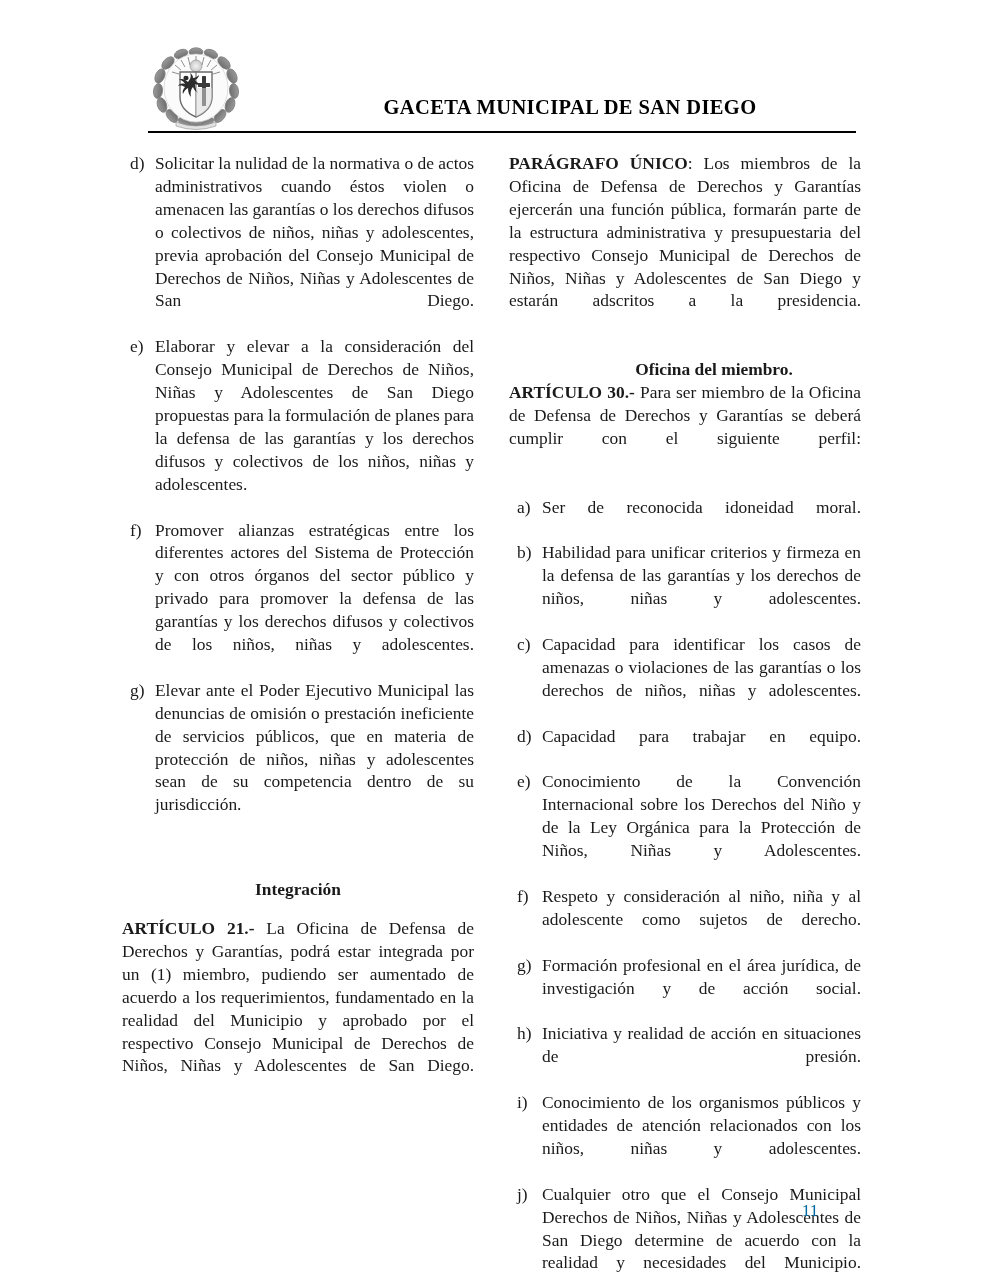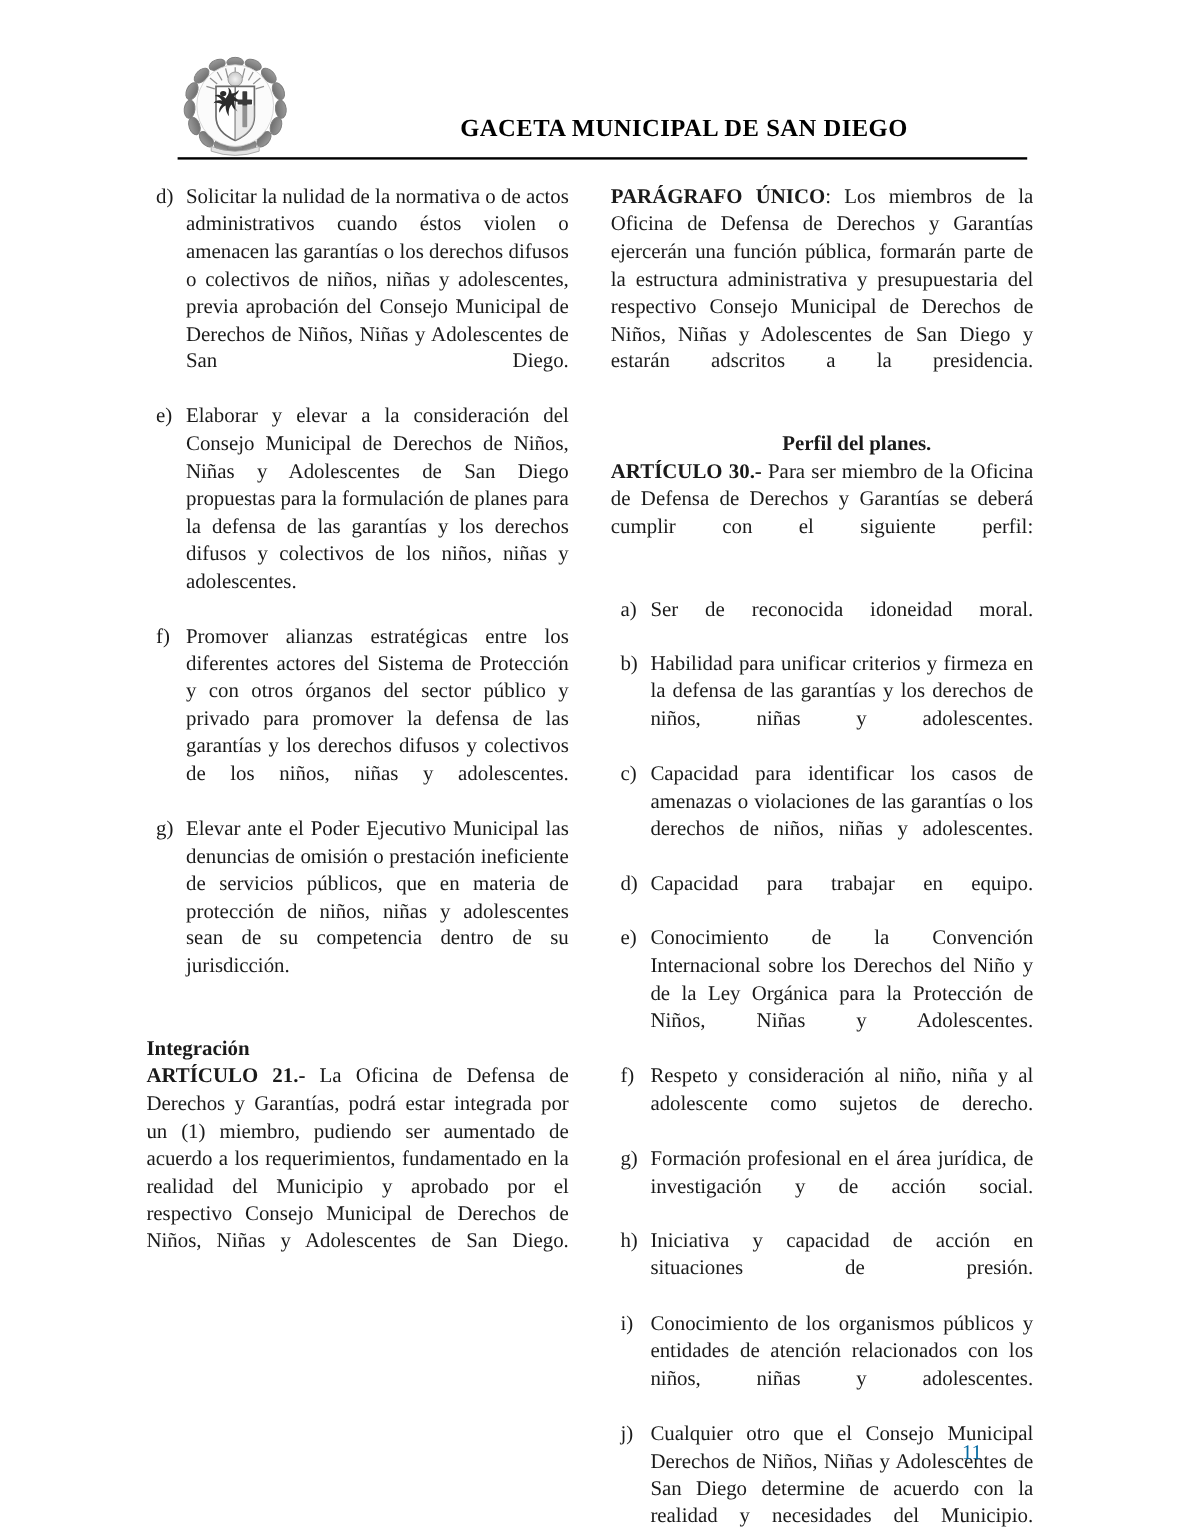--- a/index.html
+++ b/index.html
@@ -116,23 +116,23 @@
 
   
   .li-text::after,
   .para::after {
     content: "";
     display: inline-block;
     width: 100%;
   }
 
   .heading-right {
-    text-align: left;
+    text-align: center;
     font-weight: bold;
-    margin: 0;
+    margin: 16px;
   }
   .heading-centerish {
     text-align: center;
     font-weight: bold;
     margin: 0;
     padding-left: 58px;
   }
   .art-label {
     font-weight: bold;
   }
@@ -258,21 +258,21 @@
 
     <p class="para"><span class="art-label">ARTÍCULO 21.-</span><span> La Oficina de Defensa de Derechos y Garantías, podrá estar integrada por un (1) miembro, pudiendo ser aumentado de acuerdo a los requerimientos, fundamentado en la realidad del Municipio y aprobado por el respectivo Consejo Municipal de Derechos de Niños, Niñas y Adolescentes de San Diego.</span></p>
   </div>
 
   <div class="col col-right">
 
     <p class="para"><span class="art-label">PARÁGRAFO ÚNICO</span><span>: Los miembros de la Oficina de Defensa de Derechos y Garantías ejercerán una función pública, formarán parte de la estructura administrativa y presupuestaria del respectivo Consejo Municipal de Derechos de Niños, Niñas y Adolescentes de San Diego y estarán adscritos a la presidencia.</span></p>
 
     <div class="spacer-sm"></div>
 
-    <p class="heading-centerish">Perfil del planes.</p>
+    <p class="heading-centerish">Oficina del miembro.</p>
 
     <p class="para"><span class="art-label">ARTÍCULO 30.-</span><span> Para ser miembro de la Oficina de Defensa de Derechos y Garantías se deberá cumplir con el siguiente perfil:</span></p>
 
     <div class="spacer-sm"></div>
 
     <ul class="alpha-list">
       <li>
         <span class="marker">a)</span>
         <span class="li-text">Ser de reconocida idoneidad moral.</span>
       </li>
@@ -295,21 +295,21 @@
       <li>
         <span class="marker">f)</span>
         <span class="li-text">Respeto y consideración al niño, niña y al adolescente como sujetos de derecho.</span>
       </li>
       <li>
         <span class="marker">g)</span>
         <span class="li-text">Formación profesional en el área jurídica, de investigación y de acción social.</span>
       </li>
       <li>
         <span class="marker">h)</span>
-        <span class="li-text">Iniciativa y capacidad de acción en situaciones de presión.</span>
+        <span class="li-text">Iniciativa y realidad de acción en situaciones de presión.</span>
       </li>
       <li>
         <span class="marker">i)</span>
         <span class="li-text">Conocimiento de los organismos públicos y entidades de atención relacionados con los niños, niñas y adolescentes.</span>
       </li>
       <li>
         <span class="marker">j)</span>
         <span class="li-text">Cualquier otro que el Consejo Municipal Derechos de Niños, Niñas y Adolescentes de San Diego determine de acuerdo con la realidad y necesidades del Municipio.</span>
       </li>
     </ul>

